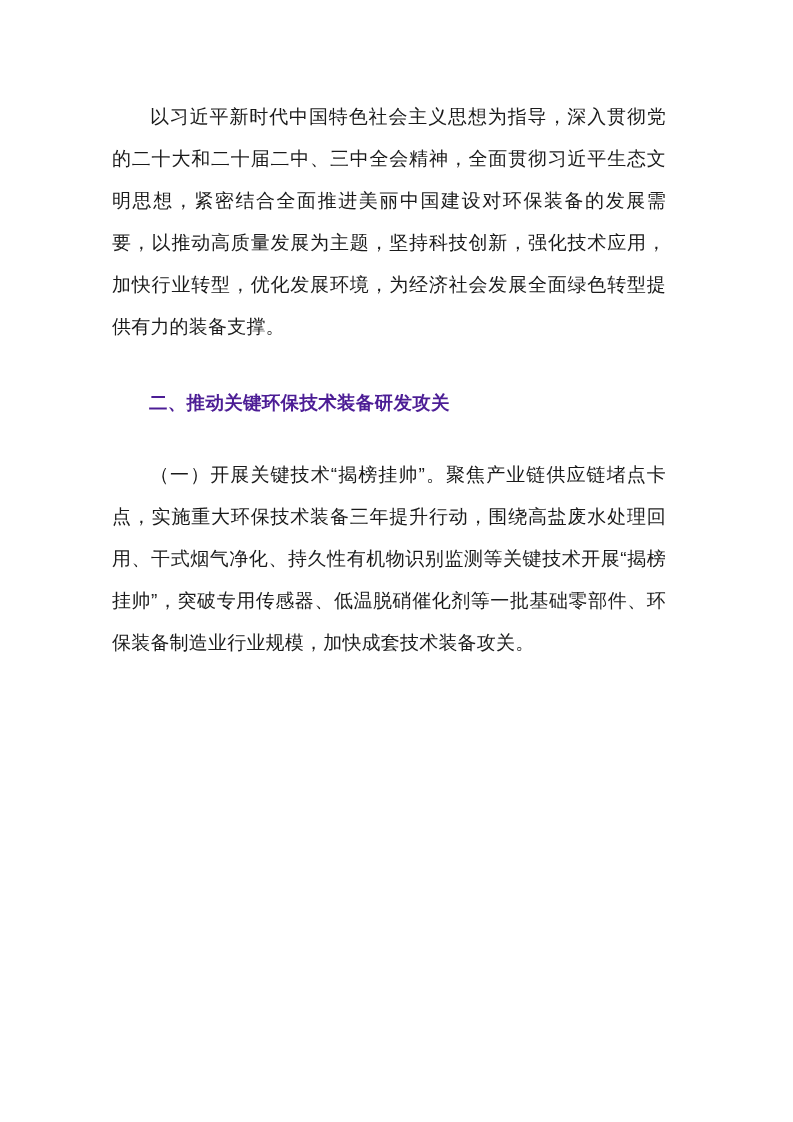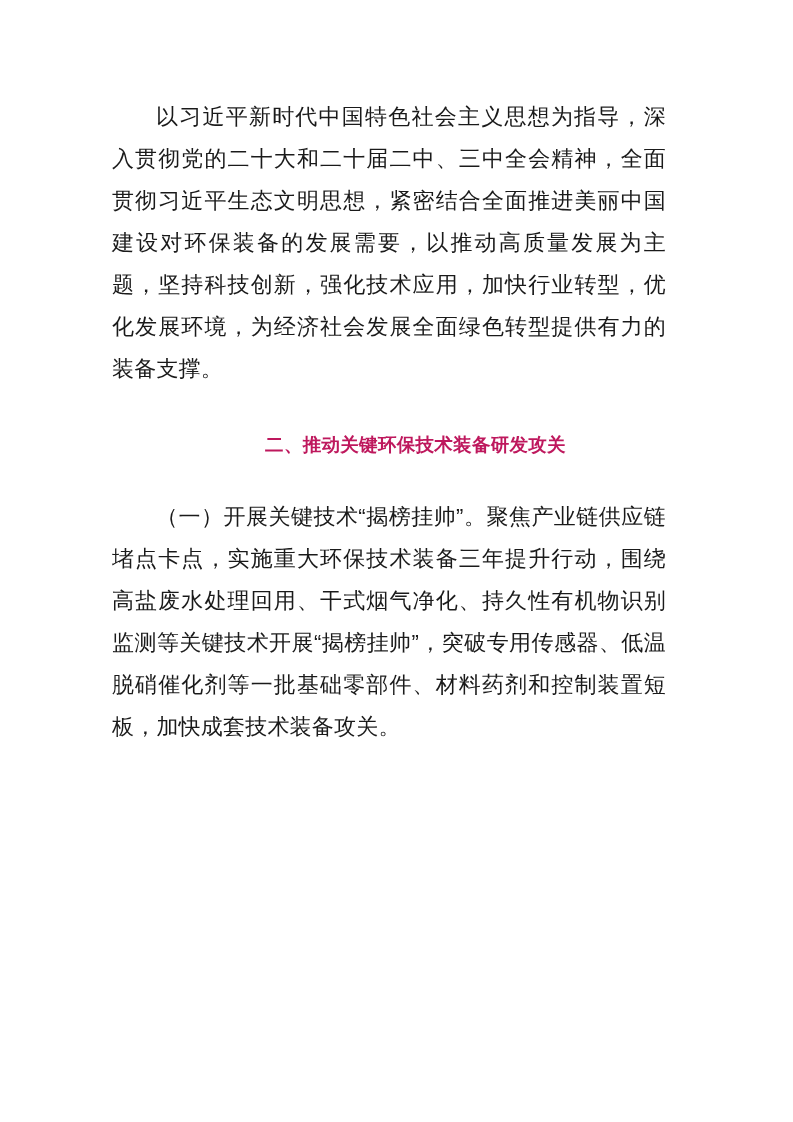--- a/index.html
+++ b/index.html
@@ -18,55 +18,54 @@
     box-sizing: border-box;
     overflow: hidden;
   }
   .content {
     position: absolute;
     left: 112px;
     top: 96px;
     width: 570px;
   }
   .para {
-    font-size: 22px;
+    font-size: 19px;
     line-height: 42px;
     color: #1a1a1a;
     text-align: justify;
     text-justify: inter-ideograph;
     margin: 0 16px 26px 0;
     letter-spacing: 0.2px;
   }
   .para.indent {
     text-indent: 2em;
   }
   .heading {
     font-size: 18.5px;
     line-height: 42px;
-    color: #be185d;
+    color: #4c1d95;
     font-weight: bold;
     margin: 0 0 20px 0;
     text-indent: 2em;
     letter-spacing: 0.3px;
-    text-align: center;
   }
   .gap-before-heading {
     margin-top: 34px;
   }
   .gap-after-heading {
     margin-top: 30px;
   }
 </style>
 </head>
 <body>
 
 <div class="page">
   <div class="content">
 
     <p class="para indent">以习近平新时代中国特色社会主义思想为指导，深入贯彻党的二十大和二十届二中、三中全会精神，全面贯彻习近平生态文明思想，紧密结合全面推进美丽中国建设对环保装备的发展需要，以推动高质量发展为主题，坚持科技创新，强化技术应用，加快行业转型，优化发展环境，为经济社会发展全面绿色转型提供有力的装备支撑。</p>
 
 
     <h2 class="heading gap-before-heading">二、推动关键环保技术装备研发攻关</h2>
 
-    <p class="para indent gap-after-heading">（一）开展关键技术“揭榜挂帅”。聚焦产业链供应链堵点卡点，实施重大环保技术装备三年提升行动，围绕高盐废水处理回用、干式烟气净化、持久性有机物识别监测等关键技术开展“揭榜挂帅”，突破专用传感器、低温脱硝催化剂等一批基础零部件、材料药剂和控制装置短板，加快成套技术装备攻关。</p>
+    <p class="para indent gap-after-heading">（一）开展关键技术“揭榜挂帅”。聚焦产业链供应链堵点卡点，实施重大环保技术装备三年提升行动，围绕高盐废水处理回用、干式烟气净化、持久性有机物识别监测等关键技术开展“揭榜挂帅”，突破专用传感器、低温脱硝催化剂等一批基础零部件、环保装备制造业行业规模，加快成套技术装备攻关。</p>
 
   </div>
 </div>
 
 </body></html>

